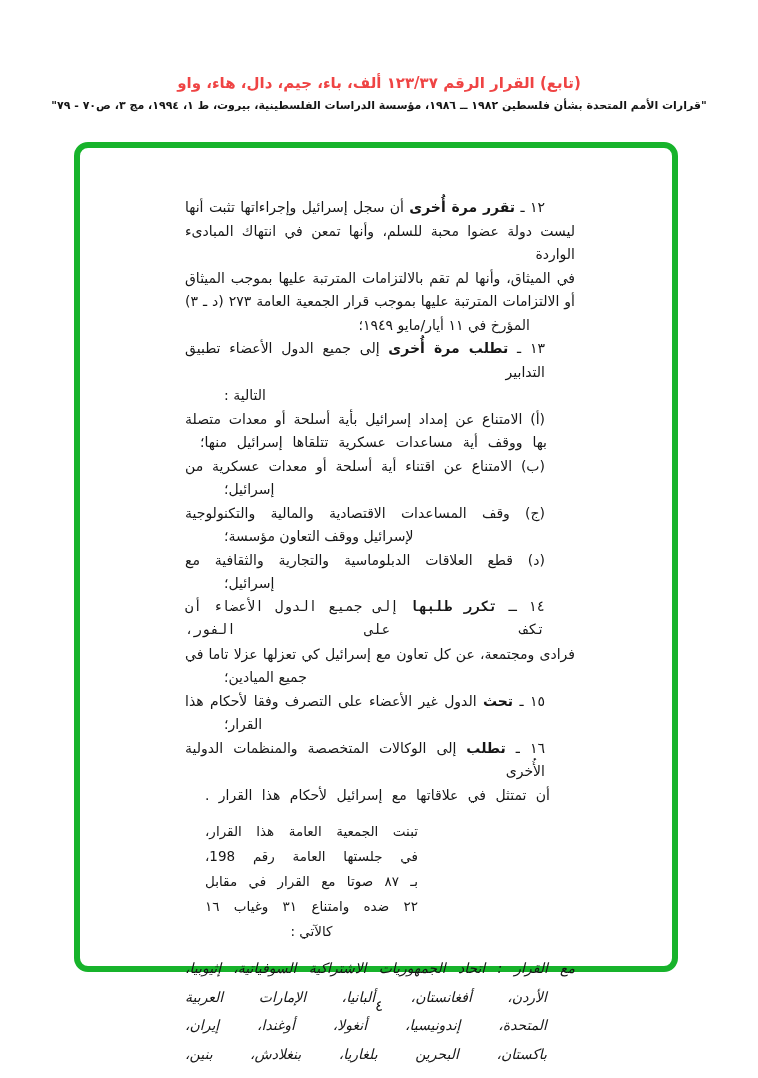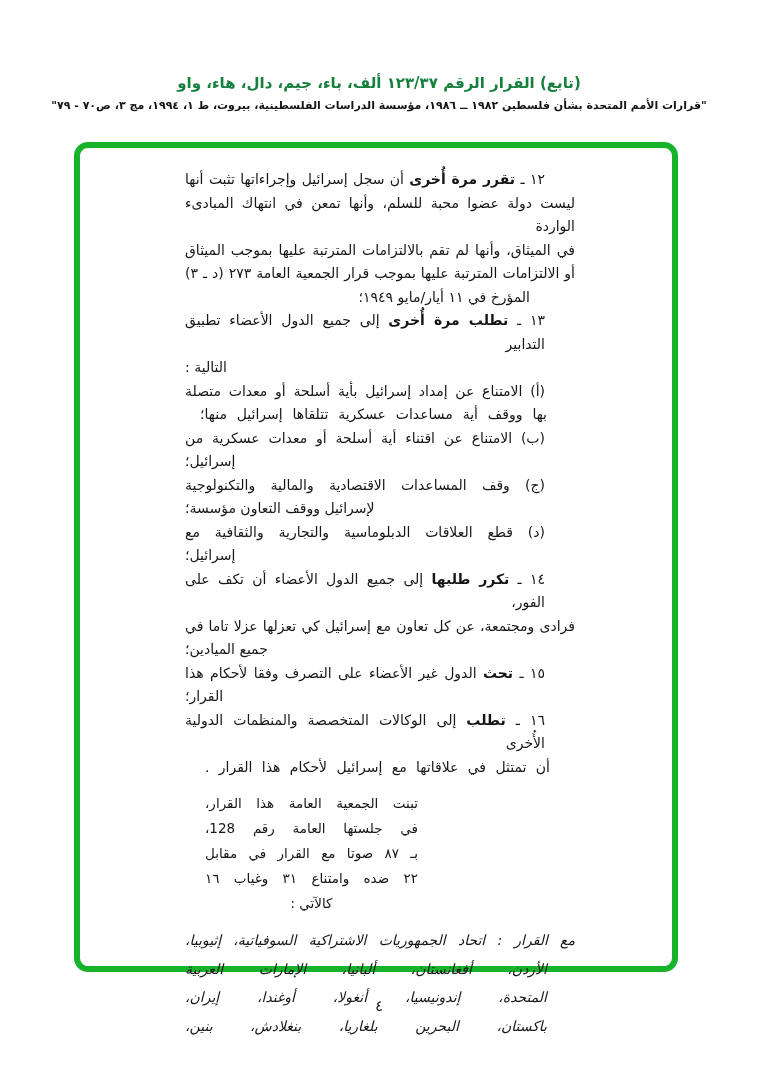--- a/index.html
+++ b/index.html
@@ -1,60 +1,60 @@
 <!DOCTYPE html>
 <html lang="ar"><head>
 <meta charset="utf-8">
 <style>
   html,body{margin:0;padding:0;}
   body{
     width:758px;height:1078px;position:relative;background:#ffffff;
     font-family:"DejaVu Sans",sans-serif;color:#161616;overflow:hidden;
   }
   .page-header{position:absolute;top:74px;left:0;width:758px;text-align:center;direction:rtl;}
-  .res-title{font-size:15px;font-weight:bold;color:#15803d;letter-spacing:0;}
+  .res-title{font-size:15px;font-weight:bold;color:#ef4444;letter-spacing:0;}
   .res-citation{margin-top:7px;font-size:11px;font-weight:bold;color:#141414;}
   .frame{
     position:absolute;left:74px;top:142px;width:604px;height:830px;
     box-sizing:border-box;border:6px solid #17b32b;border-radius:14px;background:transparent;
   }
   .doc{
     position:absolute;left:185px;top:168px;width:390px;direction:rtl;
     font-size:14px;color:#161616;
   }
   .blk{margin:0;}
   .blk-main .tline{line-height:23.5px;}
   .blk-vote{width:233px;margin-right:auto;margin-left:0;margin-top:12px;font-size:13.5px;}
   .blk-vote .tline{line-height:25px;margin-left:20px;}
   .blk-withvote{margin-top:10px;}
   .blk-withvote .tline{line-height:28.5px;font-style:italic;}
   .tline{white-space:normal;}
   .al-j{text-align:justify;text-align-last:justify;}
   .al-r{text-align:left;text-align-last:right;}
-  .al-l{text-align:right;text-align-last:left;}
+  .al-l{text-align:right;text-align-last:left;margin-left:39px;}
   .al-c{text-align:center;text-align-last:center;}
   .b{font-weight:bold;}
   .page-number{
     position:absolute;top:997px;left:0;width:758px;text-align:center;
     font-size:15px;color:#141414;
   }
 </style>
 </head>
 <body>
 
 <div class="page-header">
   <div class="res-title">(تابع) القرار الرقم ١٢٣/٣٧ ألف، باء، جيم، دال، هاء، واو</div>
   <div class="res-citation">"قرارات الأمم المتحدة بشأن فلسطين ١٩٨٢ ــ ١٩٨٦، مؤسسة الدراسات الفلسطينية، بيروت، ط ١، ١٩٩٤، مج ٣، ص٧٠ - ٧٩"</div>
 </div>
 
 <div class="frame"></div>
 
 <div class="doc">
     <div class="blk blk-main">
-      <div class="tline al-j" style="padding-right: 30px;"><span>١٢ ـ </span><span class="b">تقرر مرة أُخرى</span><span> أن سجل إسرائيل وإجراءاتها تثبت أنها</span></div>
+      <div class="tline al-j" style="padding-right: 30px; margin-top: 28px;"><span>١٢ ـ </span><span class="b">تقرر مرة أُخرى</span><span> أن سجل إسرائيل وإجراءاتها تثبت أنها</span></div>
       <div class="tline al-j"><span>ليست دولة عضوا محبة للسلم، وأنها تمعن في انتهاك المبادىء الواردة</span></div>
       <div class="tline al-j"><span>في الميثاق، وأنها لم تقم بالالتزامات المترتبة عليها بموجب الميثاق</span></div>
       <div class="tline al-j"><span>أو الالتزامات المترتبة عليها بموجب قرار الجمعية العامة ٢٧٣ (د ـ ٣)</span></div>
       <div class="tline al-r" style="padding-right: 45px;"><span>المؤرخ في ١١ أيار/مايو ١٩٤٩؛</span></div>
     </div>
     <div class="blk blk-main">
       <div class="tline al-j" style="padding-right: 30px;"><span>١٣ ـ </span><span class="b">تطلب مرة أُخرى</span><span> إلى جميع الدول الأعضاء تطبيق التدابير</span></div>
       <div class="tline al-l"><span>التالية :</span></div>
     </div>
     <div class="blk blk-main">
@@ -67,35 +67,35 @@
     </div>
     <div class="blk blk-main">
       <div class="tline al-j" style="padding-right: 30px;"><span>(ج) وقف المساعدات الاقتصادية والمالية والتكنولوجية</span></div>
       <div class="tline al-l"><span>لإسرائيل ووقف التعاون مؤسسة؛</span></div>
     </div>
     <div class="blk blk-main">
       <div class="tline al-j" style="padding-right: 30px;"><span>(د) قطع العلاقات الدبلوماسية والتجارية والثقافية مع</span></div>
       <div class="tline al-l"><span>إسرائيل؛</span></div>
     </div>
     <div class="blk blk-main">
-      <div class="tline al-j" style="padding-right: 30px;"><span>١٤ ـ </span><span class="b">تكرر طلبها</span><span> إلى جميع الدول الأعضاء أن تكف على الفور،</span></div>
+      <div class="tline al-j" style="padding-right: 30px; font-family: Liberation Mono, monospace;"><span>١٤ ـ </span><span class="b">تكرر طلبها</span><span> إلى جميع الدول الأعضاء أن تكف على الفور،</span></div>
       <div class="tline al-j"><span>فرادى ومجتمعة، عن كل تعاون مع إسرائيل كي تعزلها عزلا تاما في</span></div>
       <div class="tline al-l"><span>جميع الميادين؛</span></div>
     </div>
     <div class="blk blk-main">
       <div class="tline al-j" style="padding-right: 30px;"><span>١٥ ـ </span><span class="b">تحث</span><span> الدول غير الأعضاء على التصرف وفقا لأحكام هذا</span></div>
       <div class="tline al-l"><span>القرار؛</span></div>
     </div>
     <div class="blk blk-main">
       <div class="tline al-j" style="padding-right: 30px;"><span>١٦ ـ </span><span class="b">تطلب</span><span> إلى الوكالات المتخصصة والمنظمات الدولية الأُخرى</span></div>
       <div class="tline al-j" style="padding-right: 25px; padding-left: 20px;"><span>أن تمتثل في علاقاتها مع إسرائيل لأحكام هذا القرار .</span></div>
     </div>
     <div class="blk blk-vote">
       <div class="tline al-j"><span>تبنت الجمعية العامة هذا القرار،</span></div>
-      <div class="tline al-j"><span>في جلستها العامة رقم 128،</span></div>
+      <div class="tline al-j"><span>في جلستها العامة رقم 198،</span></div>
       <div class="tline al-j"><span>بـ ٨٧ صوتا مع القرار في مقابل</span></div>
       <div class="tline al-j"><span>٢٢ ضده وامتناع ٣١ وغياب ١٦</span></div>
       <div class="tline al-c"><span>كالآتي :</span></div>
     </div>
     <div class="blk blk-withvote">
       <div class="tline al-j"><span>مع القرار : اتحاد الجمهوريات الاشتراكية السوفياتية، إثيوبيا،</span></div>
       <div class="tline al-j" style="padding-right: 28px;"><span>الأردن، أفغانستان، ألبانيا، الإمارات العربية</span></div>
       <div class="tline al-j" style="padding-right: 28px;"><span>المتحدة، إندونيسيا، أنغولا، أوغندا، إيران،</span></div>
       <div class="tline al-j" style="padding-right: 28px;"><span>باكستان، البحرين بلغاريا، بنغلادش، بنين،</span></div>
     </div>

